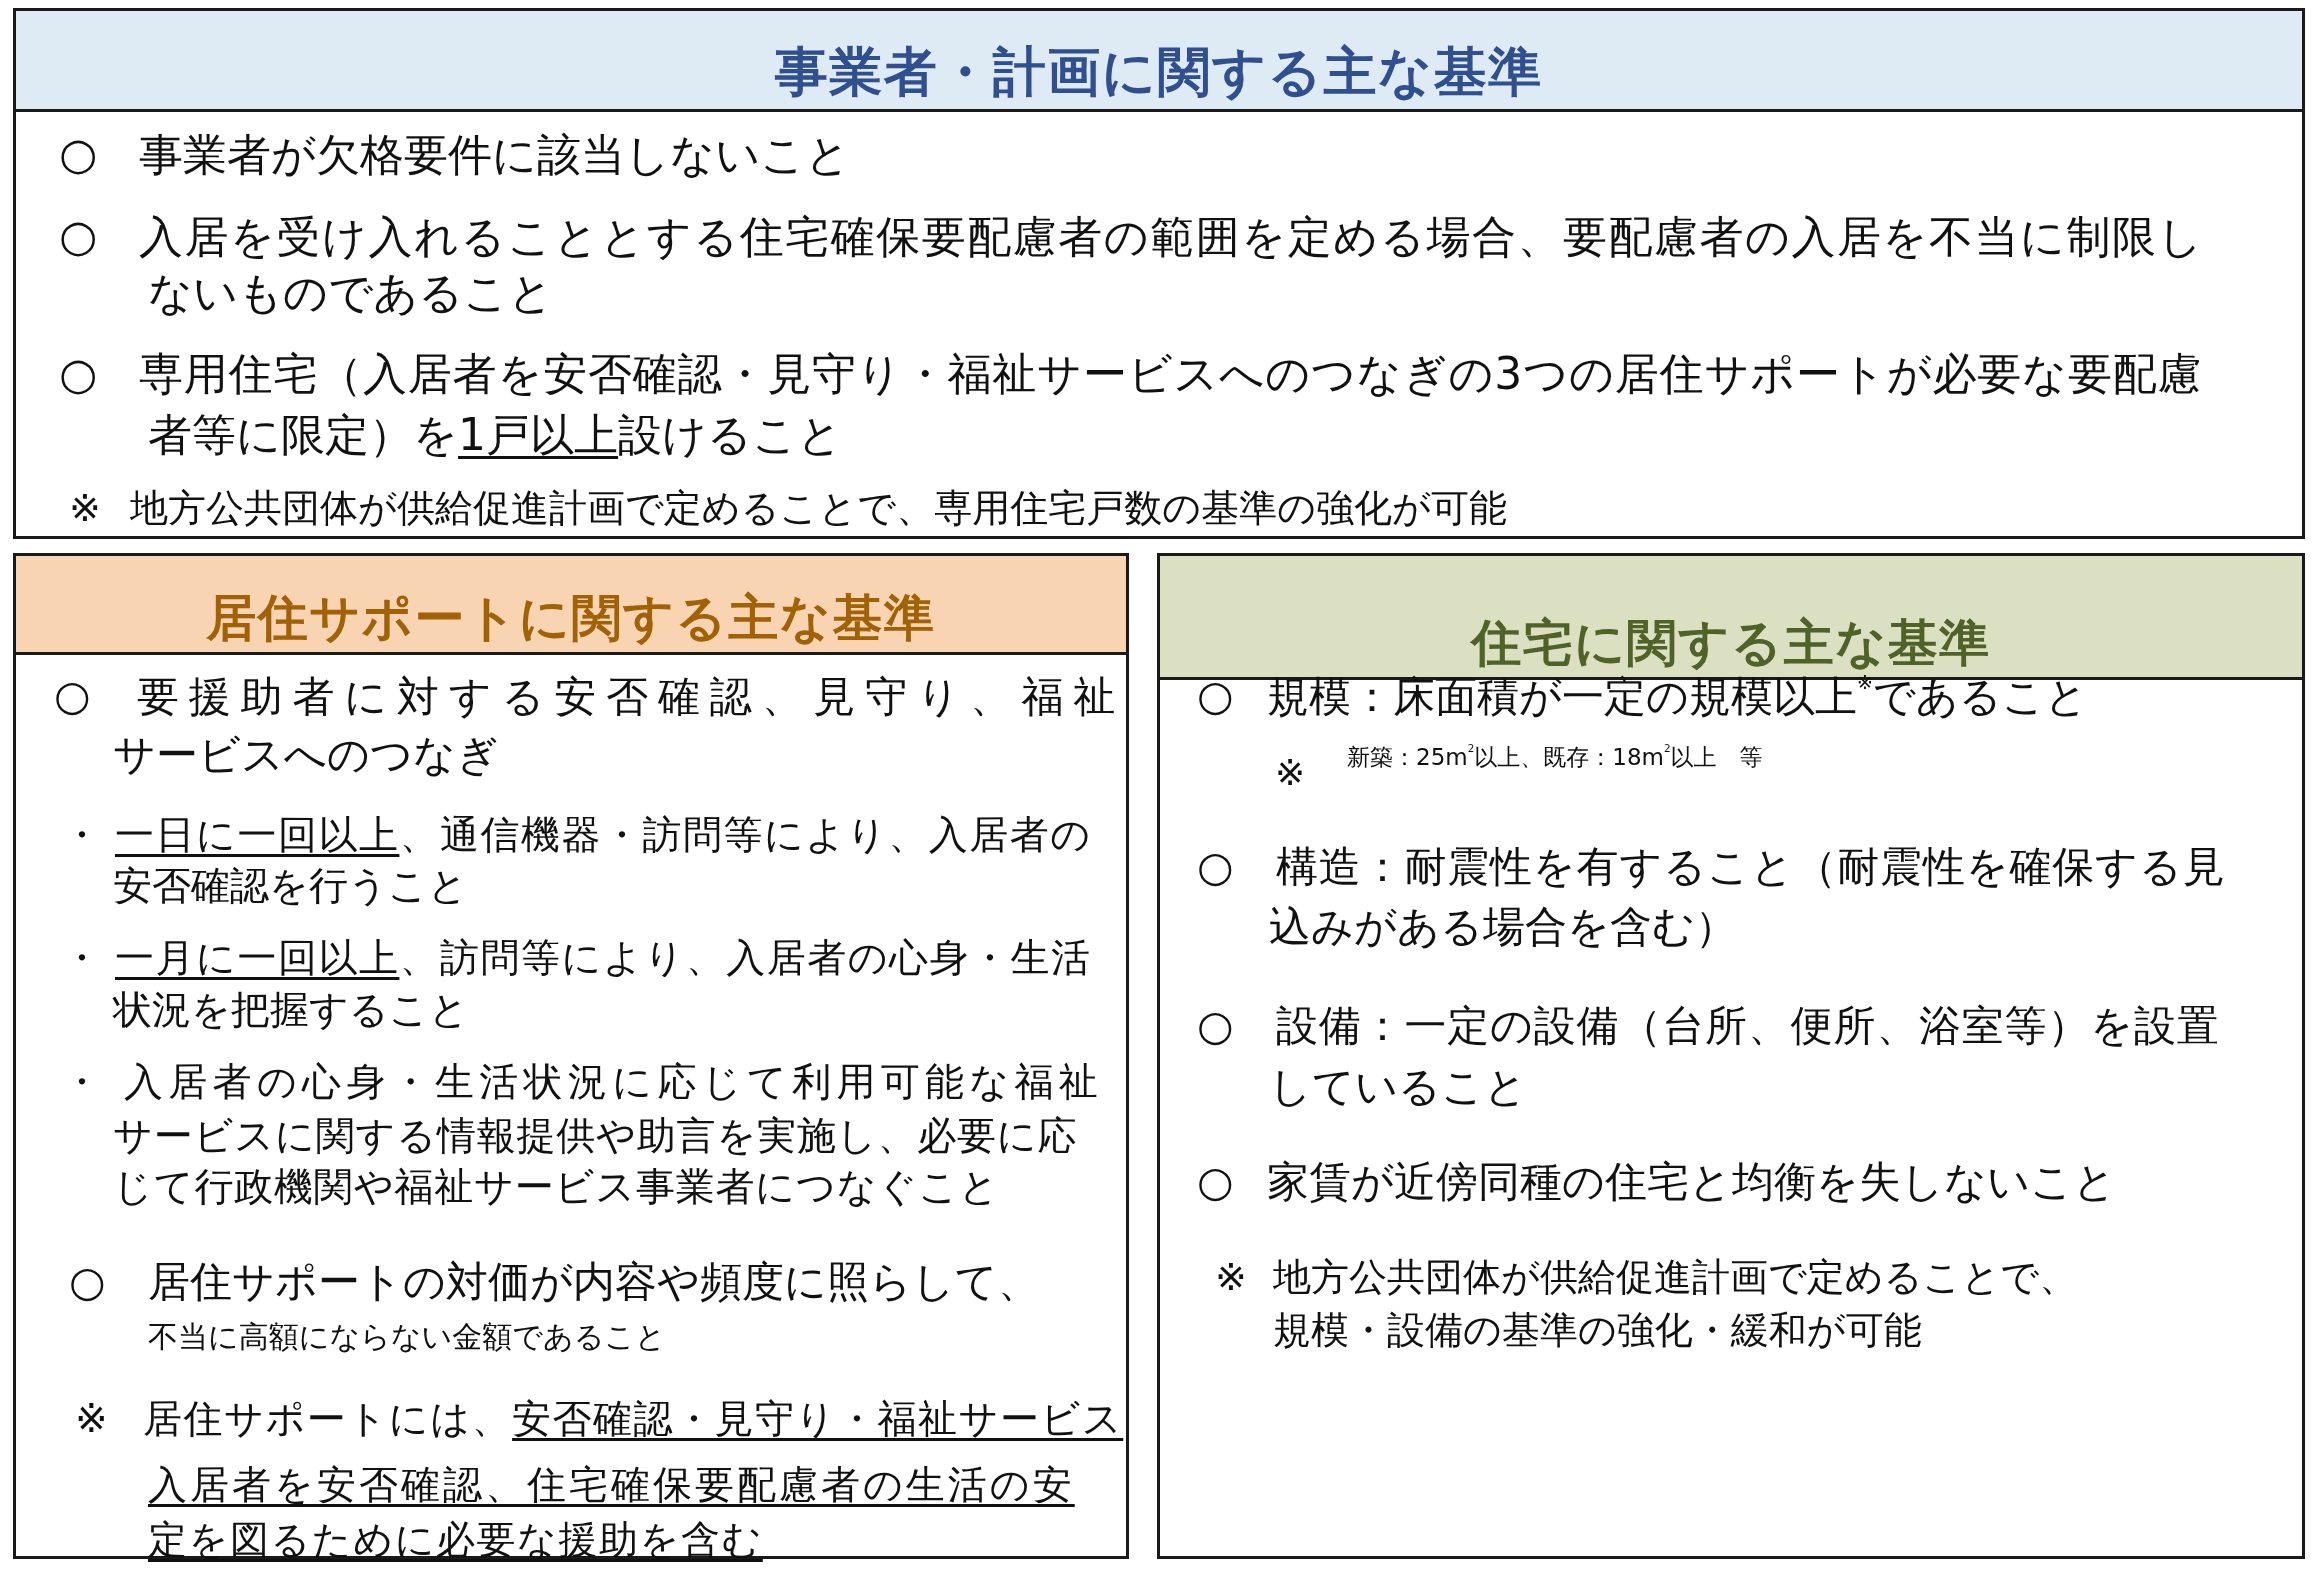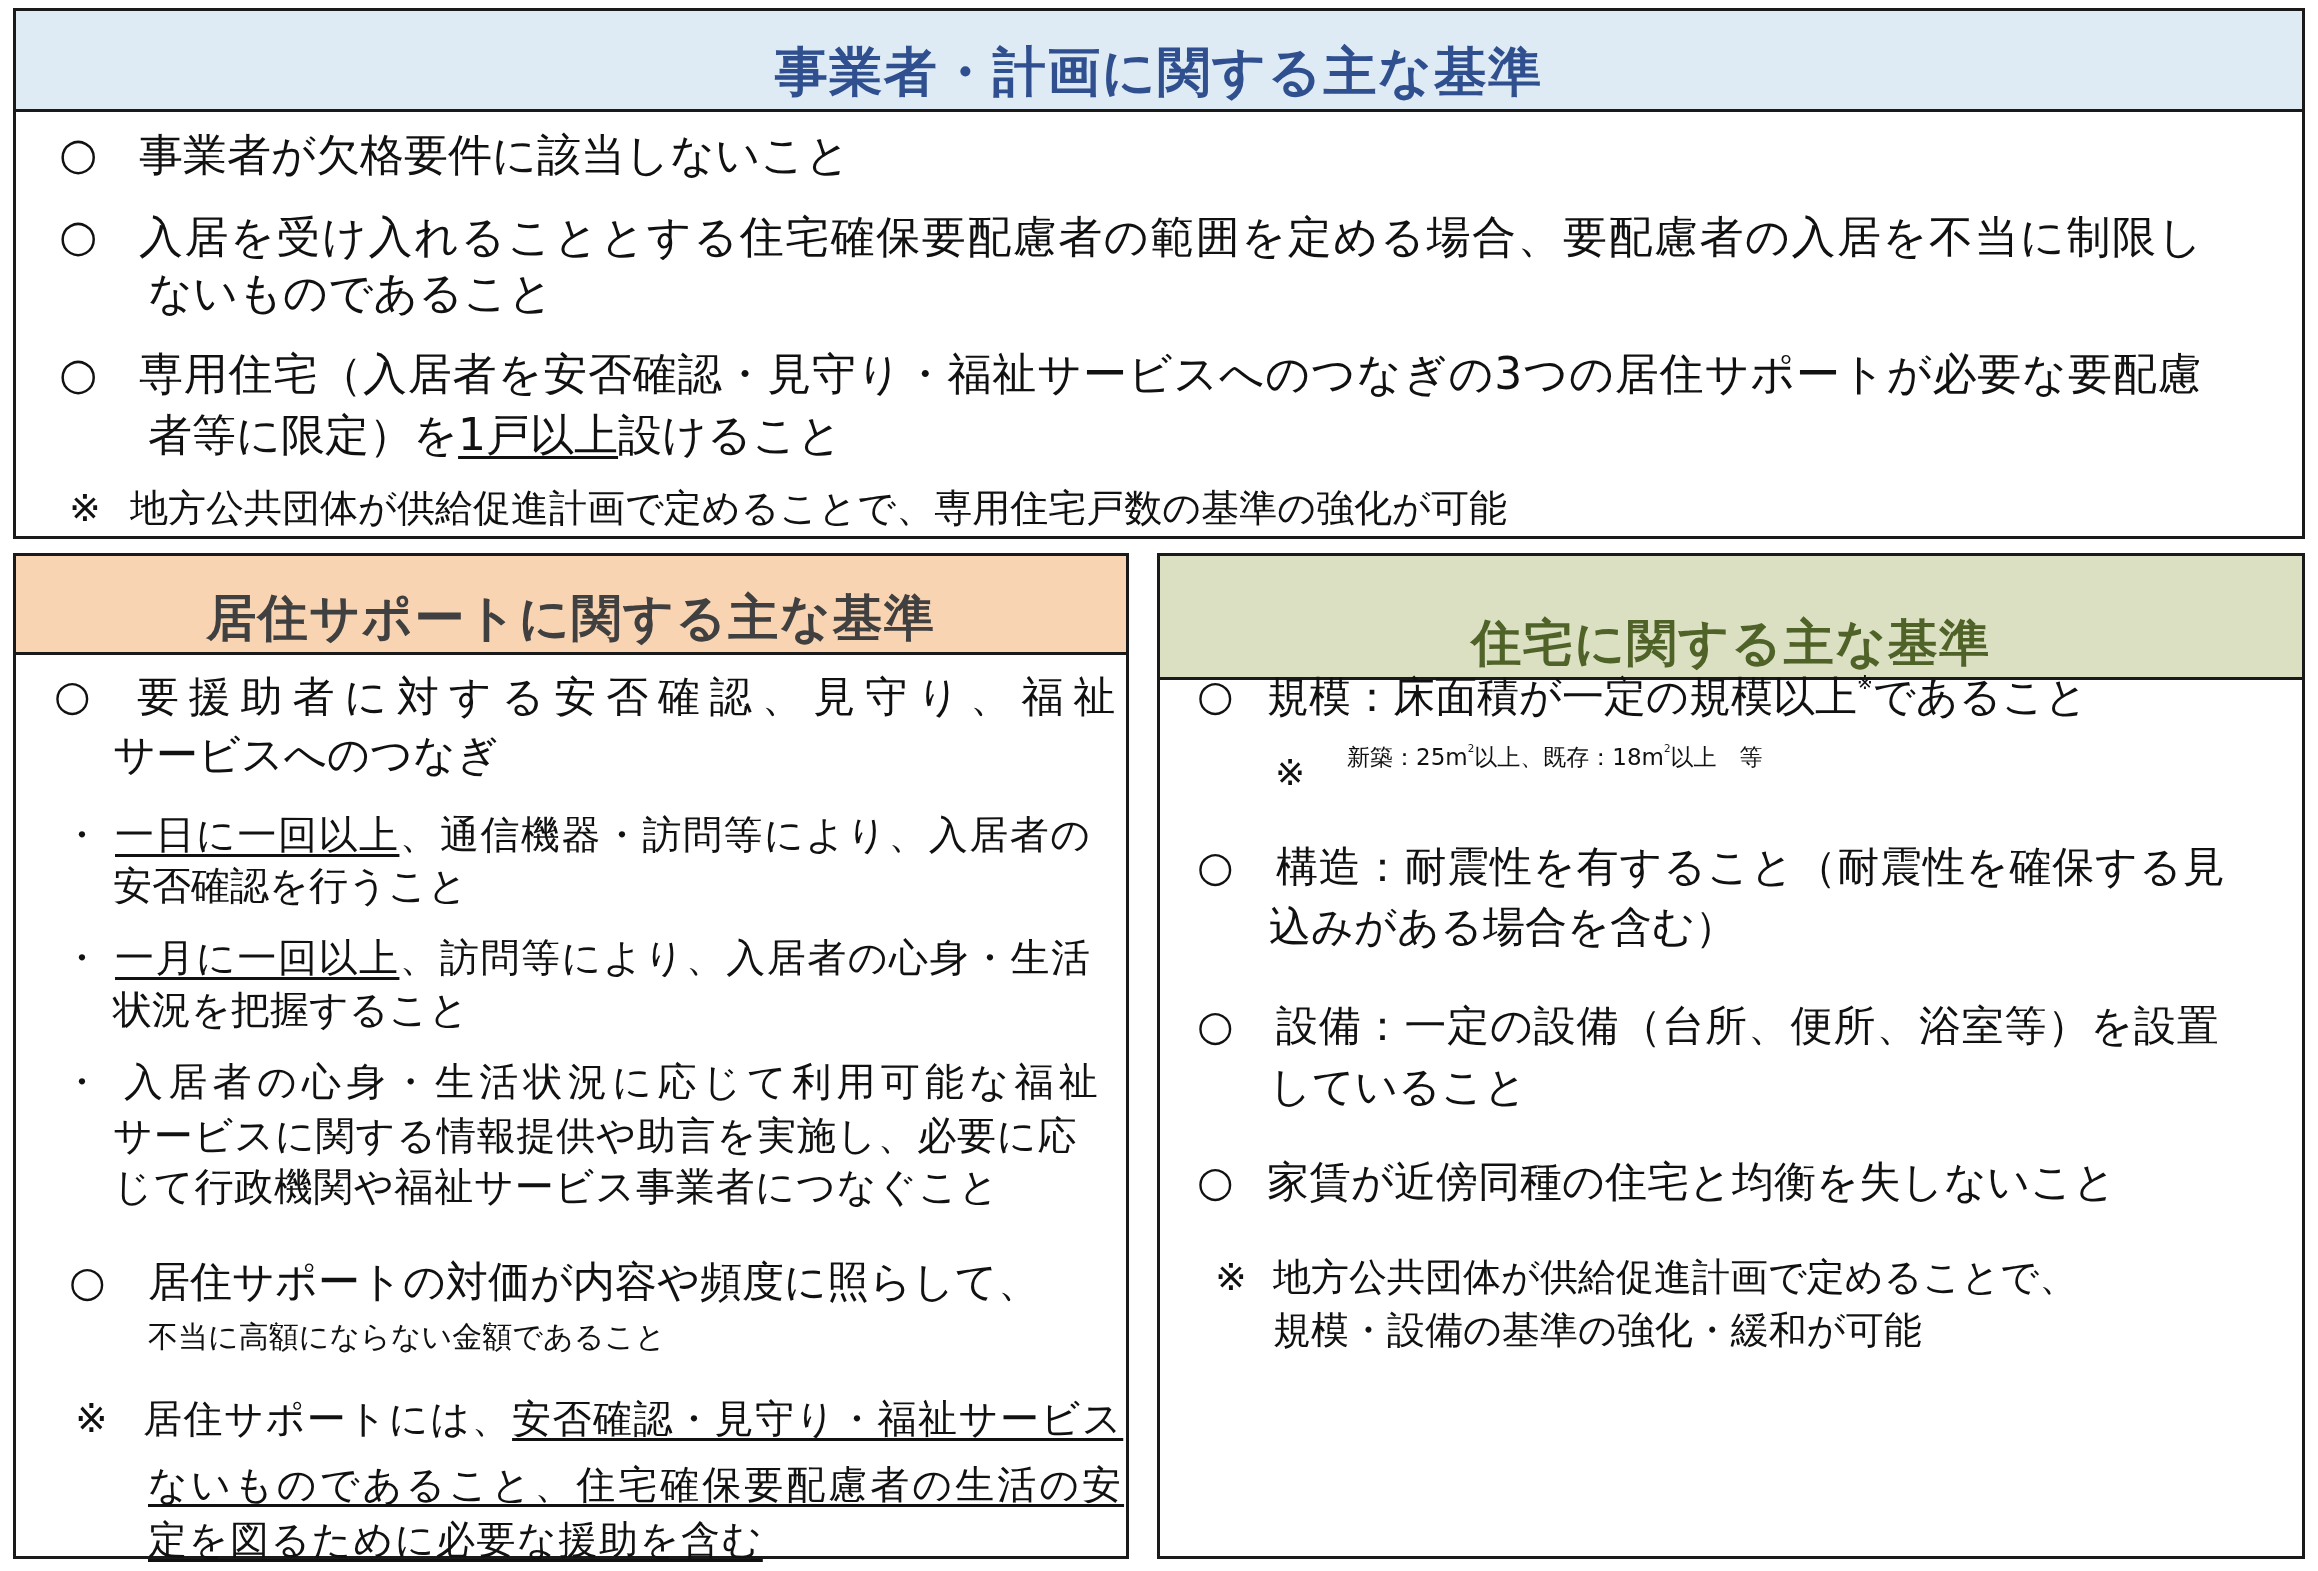--- a/index.html
+++ b/index.html
@@ -34,21 +34,21 @@
 <span class="t" style="left:139px; top:352px; font-size:44px; letter-spacing:0.8px;">専用住宅（入居者を安否確認・見守り・福祉サービスへのつなぎの3つの居住サポートが必要な要配慮</span>
 <span class="t" style="left:148px; top:413px; font-size:44px;">
   <span>者等に限定）を</span><span class="u">1戸以上</span><span>設けること</span>
 </span>
 
 <span class="sym" style="left:69px; top:489px; font-size:38px;">※</span>
 <span class="t" style="left:130px; top:489px; font-size:38px;">地方公共団体が供給促進計画で定めることで、専用住宅戸数の基準の強化が可能</span>
 
 <div class="box" style="left:12.8px; top:553px; width:1116px; height:1006px;">
   <div class="hdr" style="height:99px; background:#f9d4b3;">
-    <span style="font-size:50px; color:#404040;">居住サポートに関する主な基準</span>
+    <span style="font-size:50px; color:#a16207;">居住サポートに関する主な基準</span>
   </div>
 </div>
 
 <span class="sym" style="left:54px; top:675px; font-size:42px;">○</span>
 <span class="t" style="left:137px; top:676px; font-size:42px; letter-spacing:9.8px;text-align:right;">要援助者に対する安否確認、見守り、福祉</span>
 <span class="t" style="left:113px; top:734px; font-size:42px;">サービスへのつなぎ</span>
 
 <span class="sym" style="left:62px; top:815px; font-size:39px;">・</span>
 <span class="t" style="left:115px; top:815px; font-size:39px; letter-spacing:1.5px;">
   <span class="u">一日に一回以上</span><span>、通信機器・訪問等により、入居者の</span>
@@ -67,21 +67,21 @@
 <span class="t" style="left:113px; top:1167px; font-size:39px; letter-spacing:0.8px;">じて行政機関や福祉サービス事業者につなぐこと</span>
 
 <span class="sym" style="left:69px; top:1261px; font-size:42px;">○</span>
 <span class="t" style="left:148px; top:1261px; font-size:42px;">居住サポートの対価が内容や頻度に照らして、</span>
 <span class="t" style="left:148px; top:1322px; font-size:30px;">不当に高額にならない金額であること</span>
 
 <span class="sym" style="left:75px; top:1399px; font-size:39px;">※</span>
 <span class="t" style="left:143px; top:1399px; font-size:39px; letter-spacing:1.5px;">
   <span>居住サポートには、</span><span class="u">安否確認・見守り・福祉サービス</span>
 </span>
-<span class="t u" style="left:148px; top:1453px; font-size:39px; letter-spacing:3px;">ないものであること、住宅確保要配慮者の生活の安</span>
+<span class="t u" style="left:148px; top:1453px; font-size:39px; letter-spacing:3px;">入居者を安否確認、住宅確保要配慮者の生活の安</span>
 <span class="t u" style="left:148px; top:1508px; font-size:39px; letter-spacing:1.5px;">定を図るために必要な援助を含む</span>
 
 <div class="box" style="left:1157px; top:553px; width:1148px; height:1006px;">
   <div class="hdr" style="height:124px; background:#dce0c3;">
     <span style="font-size:50px; color:#4f6228;">住宅に関する主な基準</span>
   </div>
 </div>
 
 <span class="sym" style="left:1197px; top:675px; font-size:42px;">○</span>
 <span class="t" style="left:1267px; top:676px; font-size:42px;">

